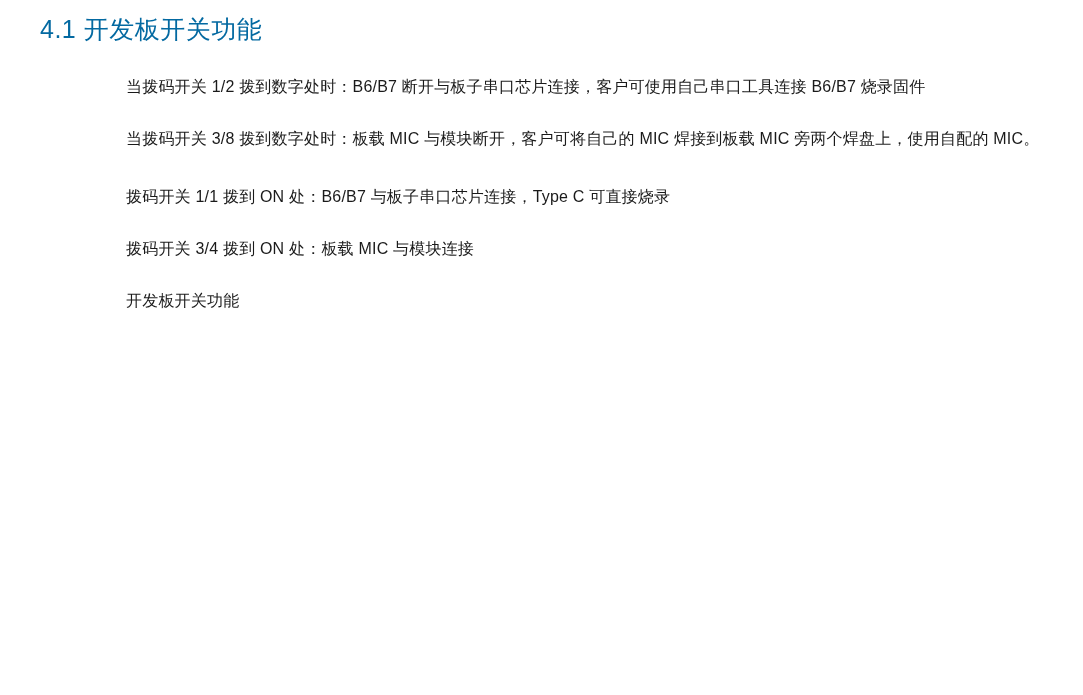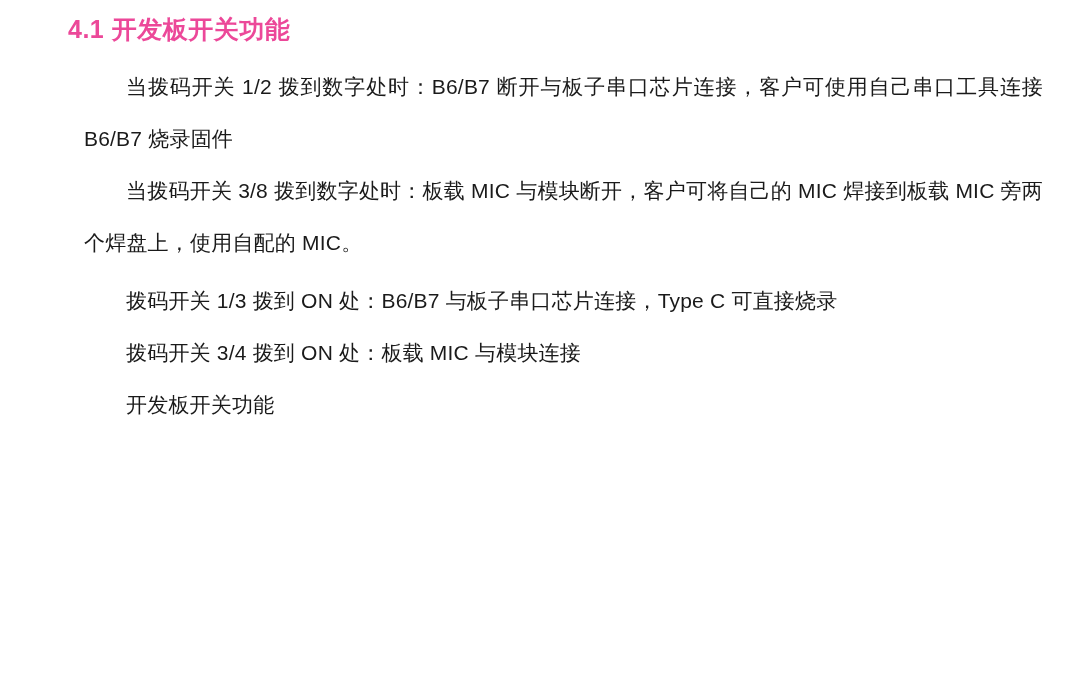--- a/index.html
+++ b/index.html
@@ -16,32 +16,32 @@
   }
   .page {
     width: 1083px;
     height: 695px;
     position: relative;
     box-sizing: border-box;
     padding: 0;
   }
   .heading {
     font-size: 25px;
-    font-weight: bold;
+    font-weight: normal;
     letter-spacing: 0.5px;
-    margin: 12px 0 0 68px;
+    margin: 12px 0 0 40px;
     line-height: 1.4;
-    color: #ec4899;
+    color: #0369a1;
   }
   .body-block {
     margin: 0;
     padding: 0;
   }
   .para {
-    font-size: 21px;
+    font-size: 16px;
     line-height: 52px;
     color: #1a1a1a;
     margin: 0;
     padding: 0 40px 0 84px;
     text-align: justify;
     text-justify: inter-ideograph;
     letter-spacing: 0.2px;
   }
   .para.indent {
     text-indent: 42px;
@@ -59,21 +59,21 @@
   <h2 class="heading">4.1 开发板开关功能</h2>
 
   <div class="body-block">
 
     <p class="para indent first-of-group">当拨码开关 1/2 拨到数字处时：B6/B7 断开与板子串口芯片连接，客户可使用自己串口工具连接 B6/B7 烧录固件</p>
 
     <p class="para indent">当拨码开关 3/8 拨到数字处时：板载 MIC 与模块断开，客户可将自己的 MIC 焊接到板载 MIC 旁两个焊盘上，使用自配的 MIC。</p>
 
     <div class="gap-small"></div>
 
-    <p class="para indent">拨码开关 1/3 拨到 ON 处：B6/B7 与板子串口芯片连接，Type C 可直接烧录</p>
+    <p class="para indent">拨码开关 1/1 拨到 ON 处：B6/B7 与板子串口芯片连接，Type C 可直接烧录</p>
 
 
     <p class="para indent">拨码开关 3/4 拨到 ON 处：板载 MIC 与模块连接</p>
 
 
     <p class="para indent">开发板开关功能</p>
 
   </div>
 </div>
 

